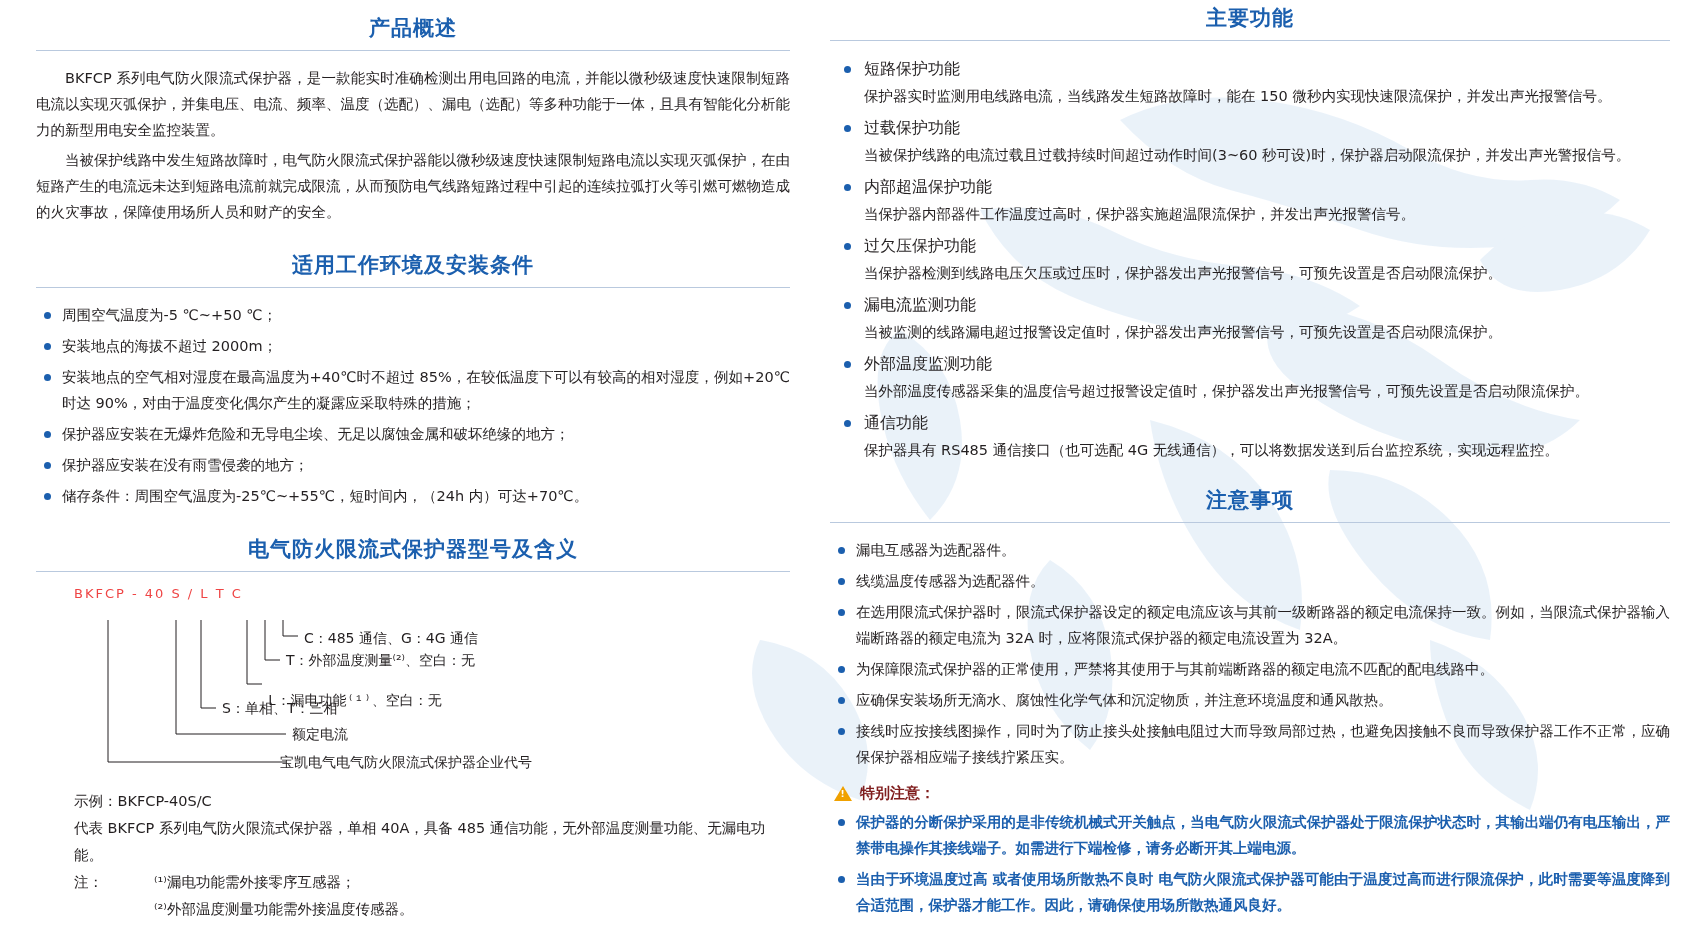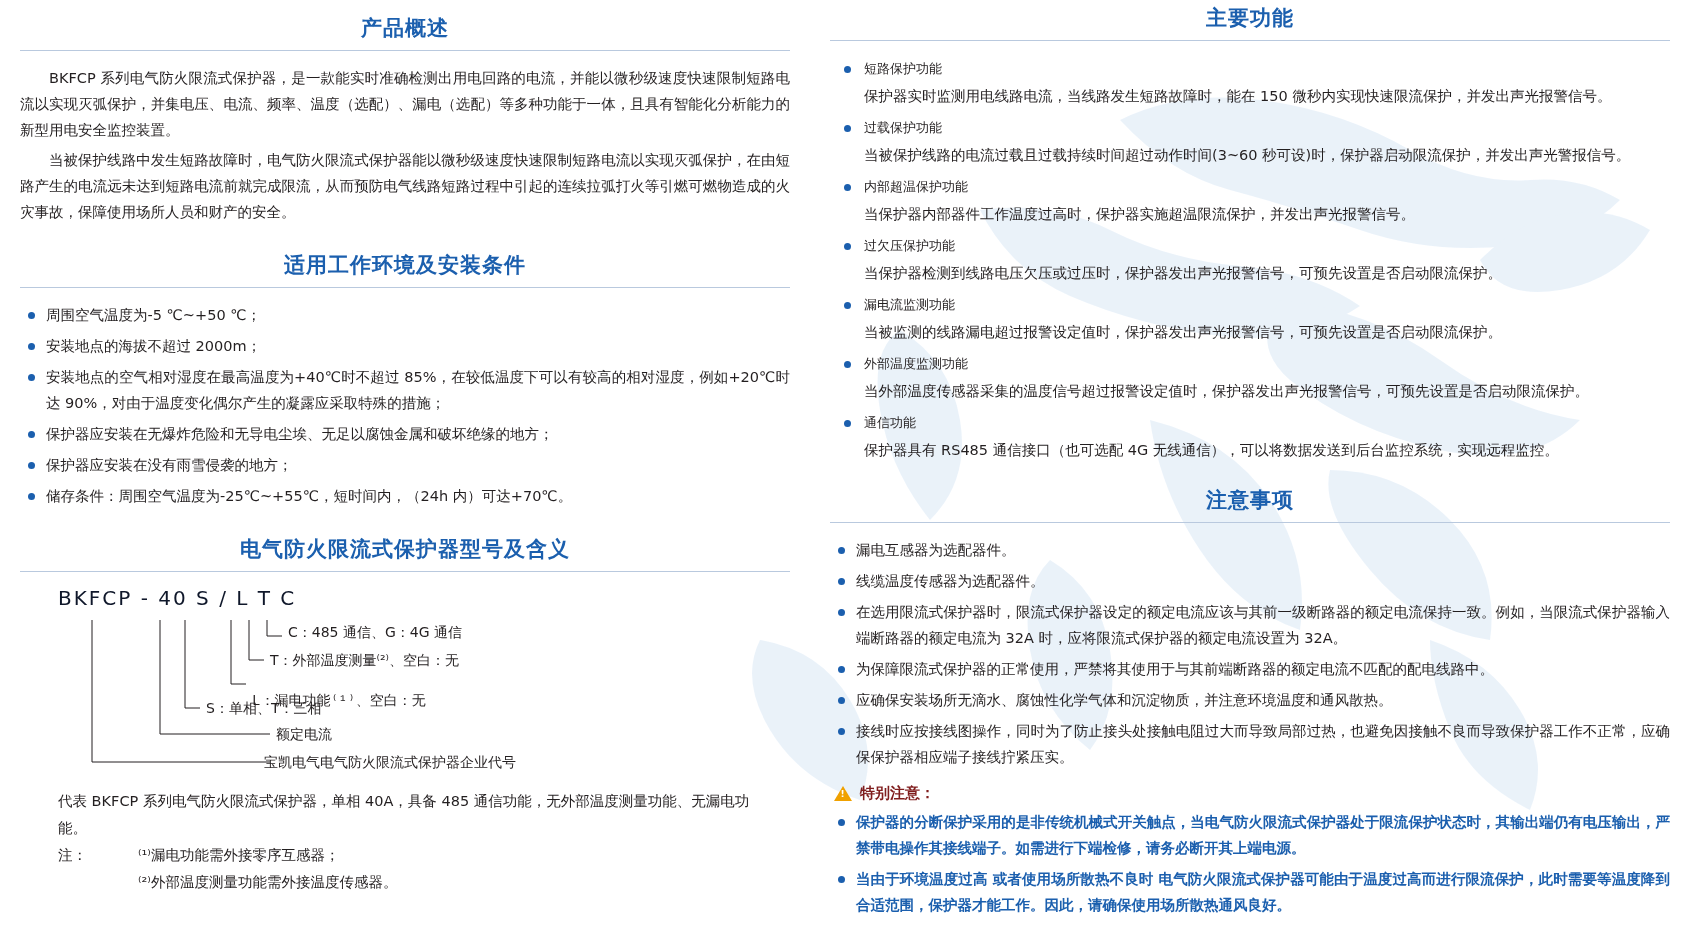--- a/index.html
+++ b/index.html
@@ -20,21 +20,21 @@
   .page{
     position:relative;
     width:1700px;height:948px;
     display:flex;
     box-sizing:border-box;
   }
   .col{
     box-sizing:border-box;
     position:relative;
   }
-  .col-left{width:820px;padding:14px 30px 0 20px;}
+  .col-left{width:820px;padding:14px 30px 0 36px;}
   .col-right{width:880px;padding:4px 30px 0 10px;}
 
   h2.section-title{
     color:#1b5fae;
     font-size:21px;
     font-weight:bold;
     text-align:center;
     margin:0 0 8px 0;
     letter-spacing:1px;
   }
@@ -67,21 +67,21 @@
     position:absolute;
     left:8px;top:10px;
     width:7px;height:7px;
     border-radius:50%;
     background:#1b5fae;
   }
   .func-item{ margin-bottom:2px; }
   .func-head{
     position:relative;
     padding-left:34px;
-    font-size:13px;
+    font-size:16px;
     line-height:28px;
   }
   .func-head:before{
     content:"";
     position:absolute;
     left:14px;top:11px;
     width:7px;height:7px;
     border-radius:50%;
     background:#1b5fae;
   }
@@ -91,23 +91,23 @@
     padding-left:34px;
     text-indent:0;
     text-align:justify;
     margin-bottom:4px;
   }
   .func-body.hang{padding-left:0;text-indent:34px;}
 
   
   .model-wrap{position:relative;height:260px;margin-top:4px;}
   .model-code{
-    font-size:20px;
+    font-size:13px;
     letter-spacing:2px;
-    color:#0f172a;
+    color:#ef4444;
     padding-left:38px;
     margin-bottom:4px;
     white-space:pre;
   }
   .model-svg{position:absolute;left:0;top:0;}
   .leg-label{
     position:absolute;
     font-size:14px;
     color:#231f20;
     white-space:nowrap;
@@ -209,28 +209,29 @@
           <path d="M211,34 L211,98 L226,98"></path>
 
           <path d="M165,34 L165,122 L180,122"></path>
 
           <path d="M140,34 L140,148 L250,148"></path>
 
           <path d="M72,34 L72,176 L250,176"></path>
         </g>
       </svg>
 
-      <div class="leg-label" style="left:268px;top:38px;">C：485 通信、G：4G 通信</div>
+      <div class="leg-label" style="left:268px;top:44px;">C：485 通信、G：4G 通信</div>
       <div class="leg-label" style="left:250px;top:66px;">T：外部温度测量⁽²⁾、空白：无</div>
       <div class="leg-label" style="left:232px;top:106px;font-family:Liberation Mono, monospace;">L：漏电功能⁽¹⁾、空白：无</div>
       <div class="leg-label" style="left:186px;top:114px;">S：单相、T：三相</div>
       <div class="leg-label" style="left:256px;top:140px;">额定电流</div>
       <div class="leg-label" style="left:244px;top:168px;">宝凯电气电气防火限流式保护器企业代号</div>
 
       <div class="example" style="position:absolute;left:0;top:196px;width:720px;padding-left:38px;">
+        <div>示例：BKFCP-40S/C</div>
         <div>代表 BKFCP 系列电气防火限流式保护器，单相 40A，具备 485 通信功能，无外部温度测量功能、无漏电功能。</div>
         <div class="note-row">
           <div class="note-key">注：</div>
           <div class="note-vals">
             <div class="note-line">⁽¹⁾漏电功能需外接零序互感器；</div>
             <div class="note-line">⁽²⁾外部温度测量功能需外接温度传感器。</div>
           </div>
         </div>
       </div>
     </div>

